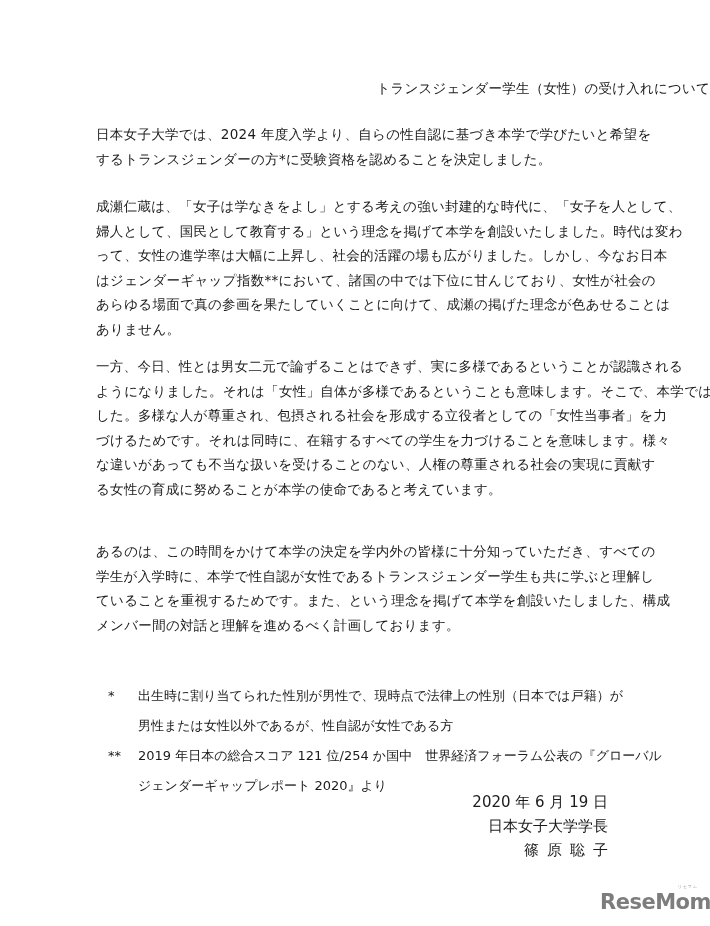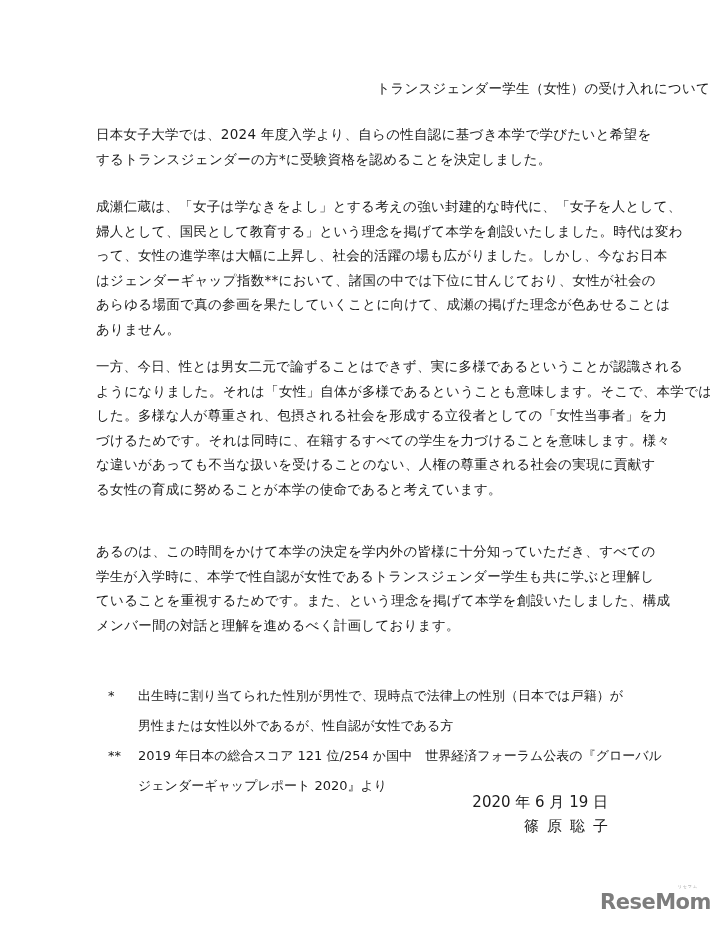--- a/index.html
+++ b/index.html
@@ -150,20 +150,21 @@
     </div>
     <div class="note">
       <span class="mark">**</span>
       <span class="line">2019 年日本の総合スコア 121 位/254 か国中　世界経済フォーラム公表の『グローバル</span>
       <span class="line">ジェンダーギャップレポート 2020』より</span>
     </div>
   </div>
 
   <div class="sign">
     <span class="line">2020 年 6 月 19 日</span>
+    <span class="line">日本女子大学学長</span>
     <span class="line name">篠原聡子</span>
   </div>
 
   <div class="logo">
     <span class="kana">リセマム</span>
     <span class="word">ReseMom.</span>
   </div>
 
 </div>
 

